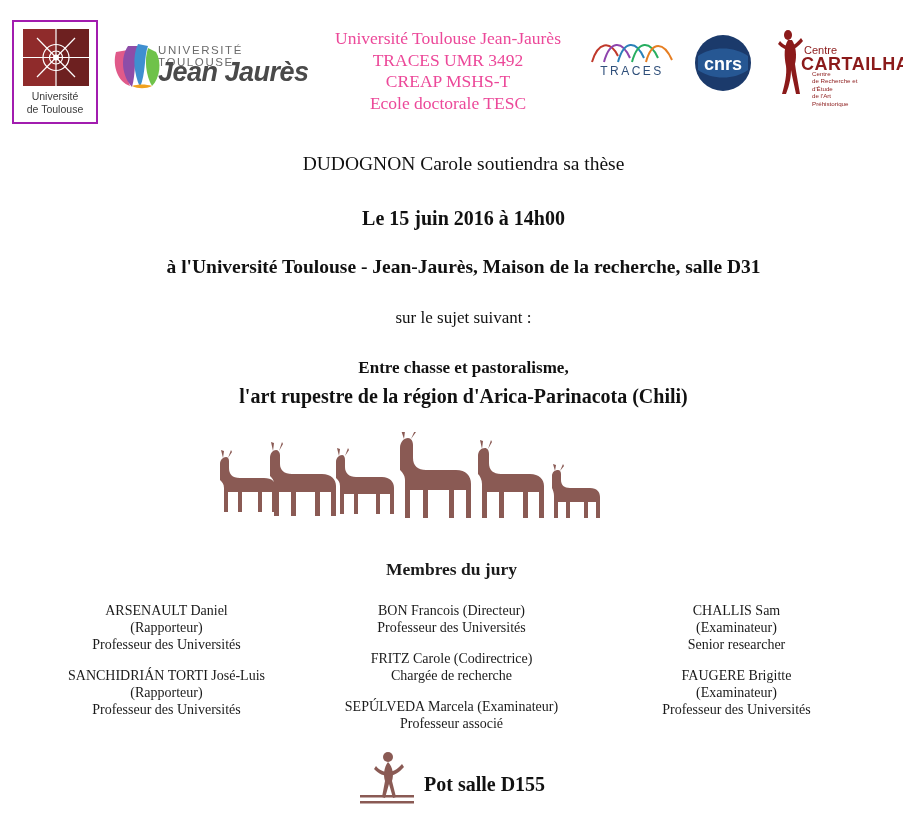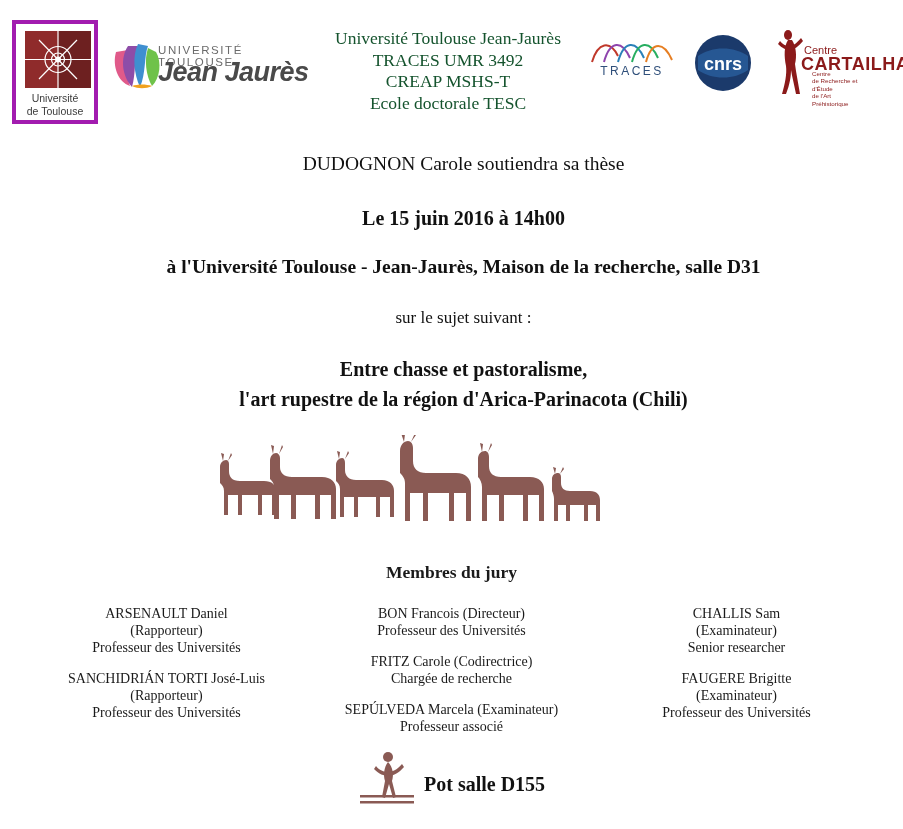--- a/index.html
+++ b/index.html
@@ -21,21 +21,21 @@
     position: relative;
     height: 130px;
   }
 
   .logo-toulouse {
     position: absolute;
     left: 12px;
     top: 20px;
     width: 86px;
     height: 104px;
-    border: 4px solid #a21caf;
+    border: 2px solid #a21caf;
     box-sizing: border-box;
     background: #ffffff;
   }
   .logo-toulouse .lt-square {
     position: absolute;
     left: 9px;
     top: 7px;
     width: 66px;
     height: 57px;
   }
@@ -87,21 +87,21 @@
   }
 
   .header-center {
     position: absolute;
     left: 320px;
     top: 28px;
     width: 256px;
     text-align: center;
     font-size: 17.5px;
     line-height: 21.5px;
-    color: #14532d;
+    color: #ec4899;
   }
 
   .logo-traces {
     position: absolute;
     left: 588px;
     top: 36px;
     width: 88px;
     height: 52px;
   }
   .logo-traces .tr-arcs {
@@ -169,21 +169,21 @@
   
   .line {
     text-align: center;
     color: #111111;
     padding-left: 24px;
   }
   .l-announce { font-size: 19.5px; margin-top: 23px; }
   .l-date     { font-size: 20px; font-weight: bold; margin-top: 32px; }
   .l-place    { font-size: 19.5px; font-weight: bold; margin-top: 26px; }
   .l-subject  { font-size: 17px; margin-top: 30px; }
-  .l-title1   { font-size: 20px; font-weight: bold; margin-top: 30px; }
+  .l-title1   { font-size: 17px; font-weight: bold; margin-top: 30px; }
   .l-title2   { font-size: 20px; font-weight: bold; margin-top: 7px; }
 
   
   .illus {
     margin-top: 24px;
     height: 105px;
     text-align: center;
   }
 
   

